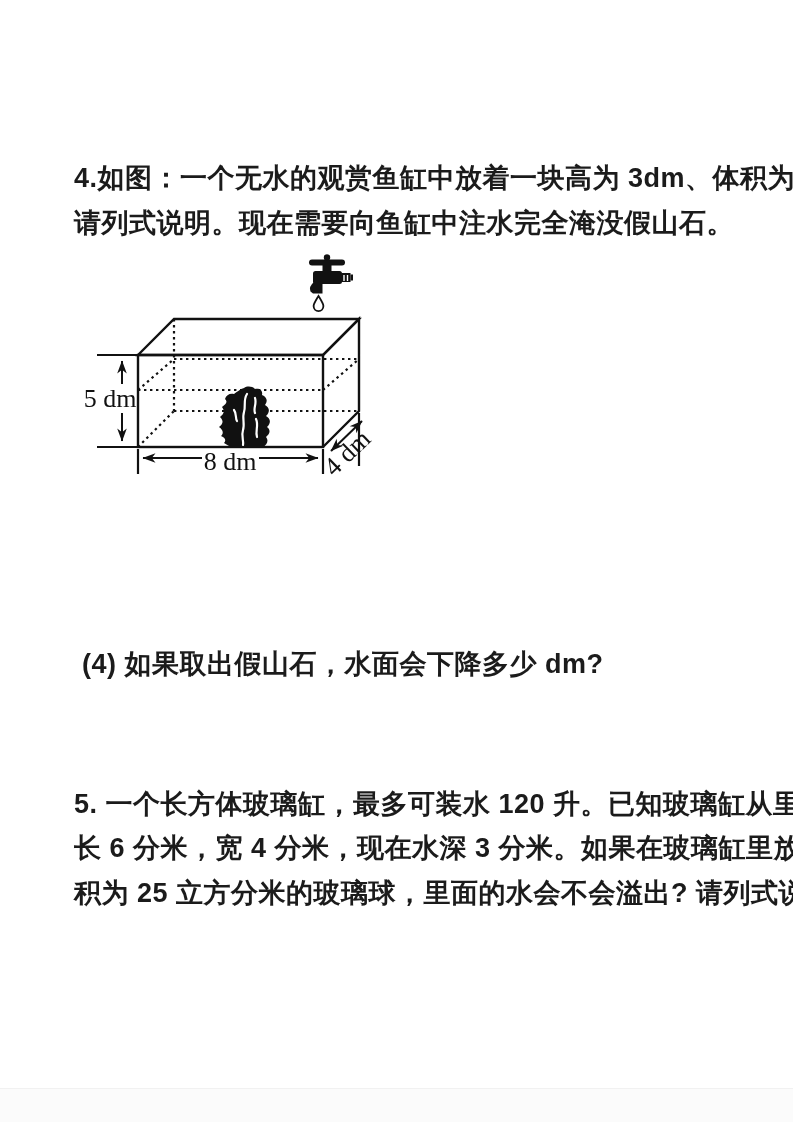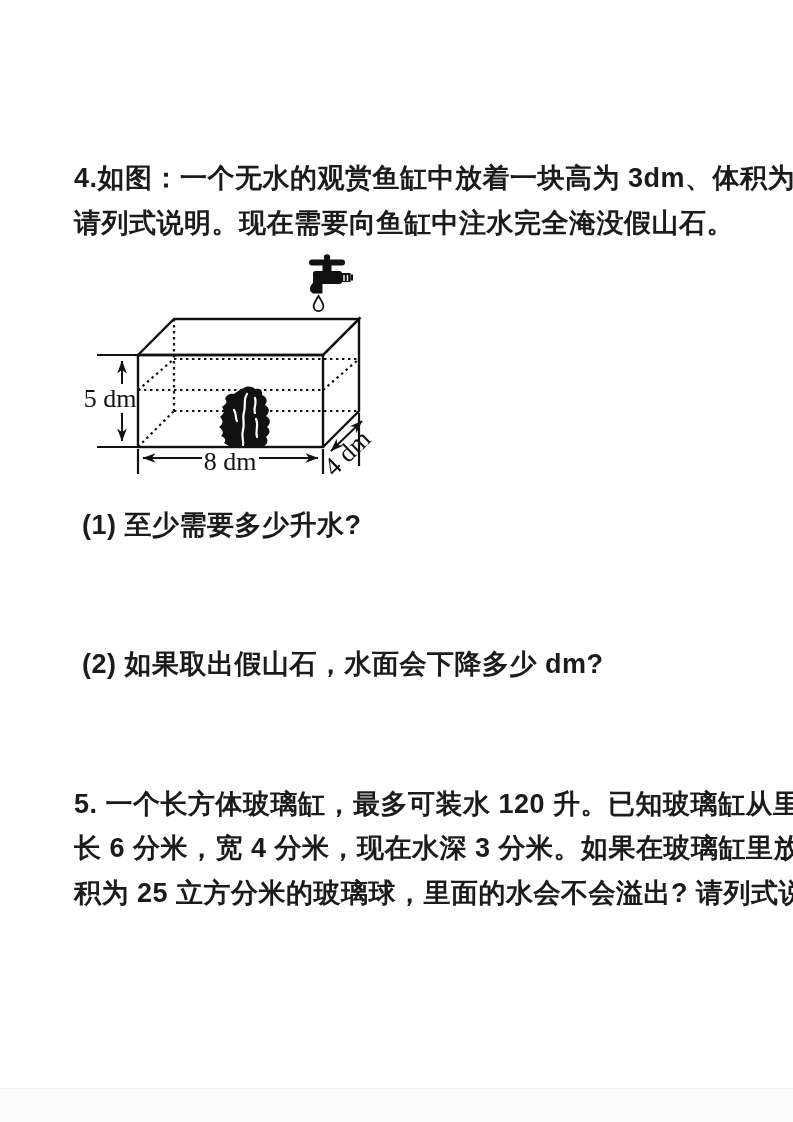--- a/index.html
+++ b/index.html
@@ -113,21 +113,20 @@
       <text class="dim-label" x="230" y="470" text-anchor="middle" stroke="none">8 dm</text>
     </g>
 
     <g stroke="#111">
       <line x1="359" y1="413" x2="359" y2="466" stroke-width="2.2"></line>
       <line x1="331" y1="451" x2="362" y2="421" stroke-width="2" marker-start="url(#arw)" marker-end="url(#arw)"></line>
       <text class="dim-label" x="353" y="459" text-anchor="middle" stroke="none" transform="rotate(-44 353 459)">4 dm</text>
     </g>
   </svg>
 
-  <div class="qtext sub" style="top:509px">(1) 至少需要多少升水?</div>
-  <div class="qtext sub" style="top:648px">(2) 如果取出假山石，水面会下降多少 dm?</div>
+  <div class="qtext sub" style="top:648px">(4) 如果取出假山石，水面会下降多少 dm?</div>
 
   <div class="qtext" style="top:788px">5. 一个长方体玻璃缸，最多可装水 120 升。已知玻璃缸从里面量</div>
   <div class="qtext" style="top:832px">长 6 分米，宽 4 分米，现在水深 3 分米。如果在玻璃缸里放入体</div>
   <div class="qtext" style="top:877px">积为 25 立方分米的玻璃球，里面的水会不会溢出? 请列式说明。</div>
 
   <div class="bottom-shade"></div>
 </div>
 
 </body></html>

